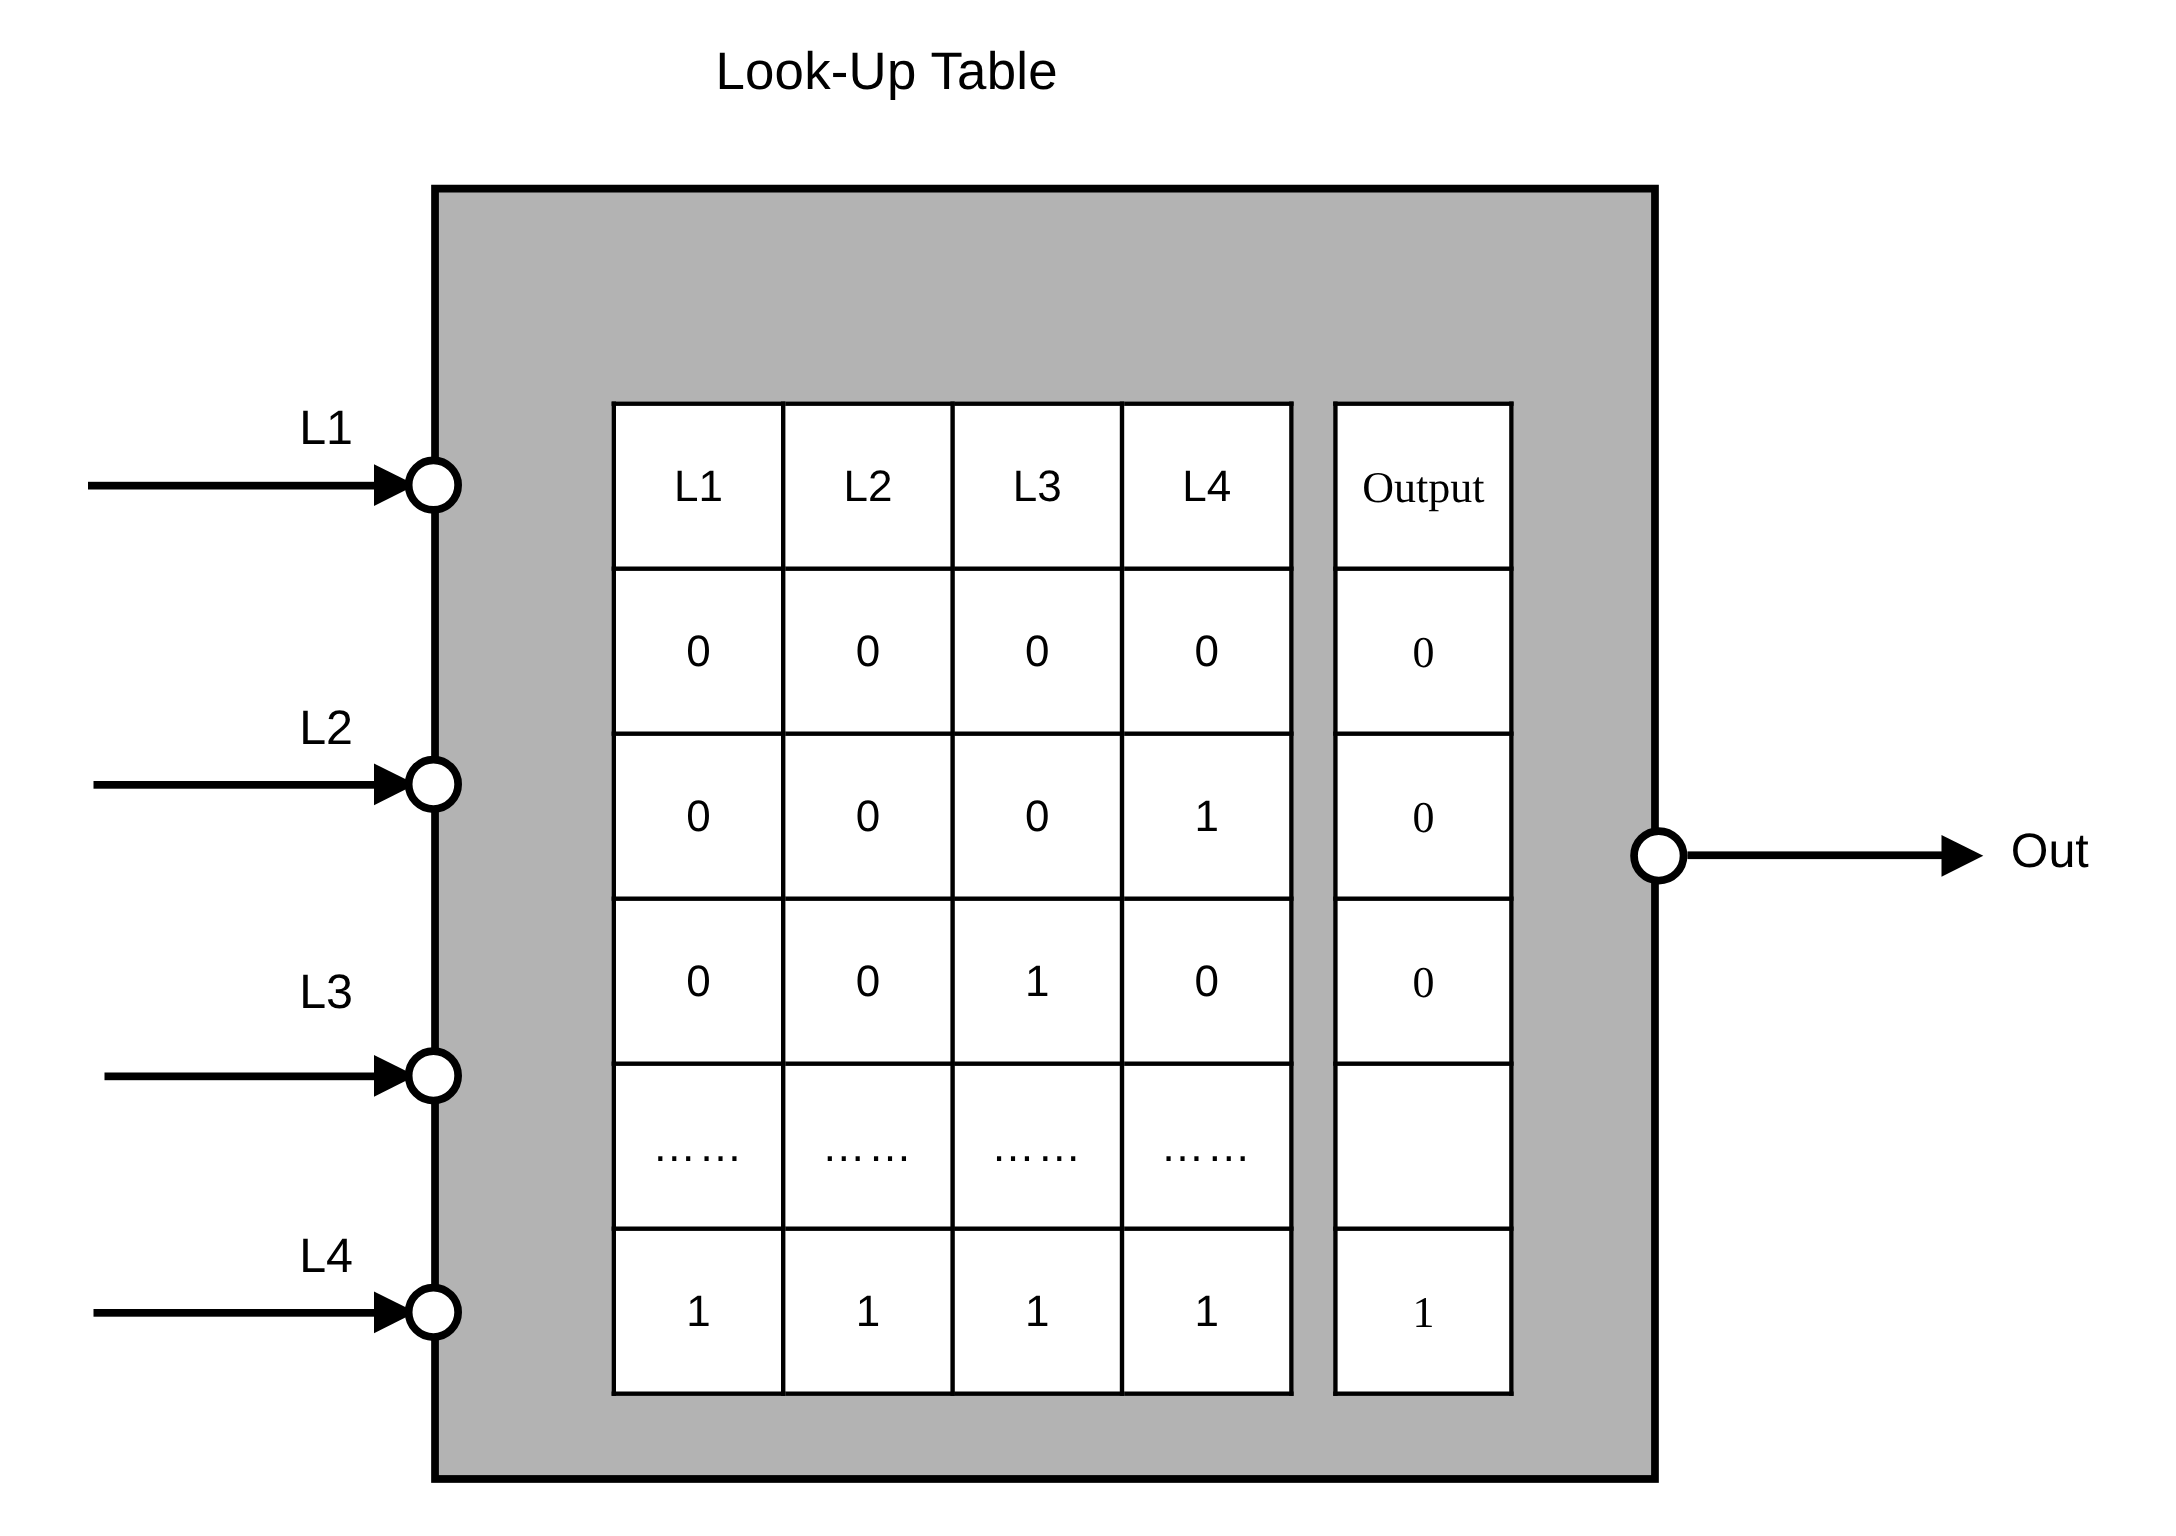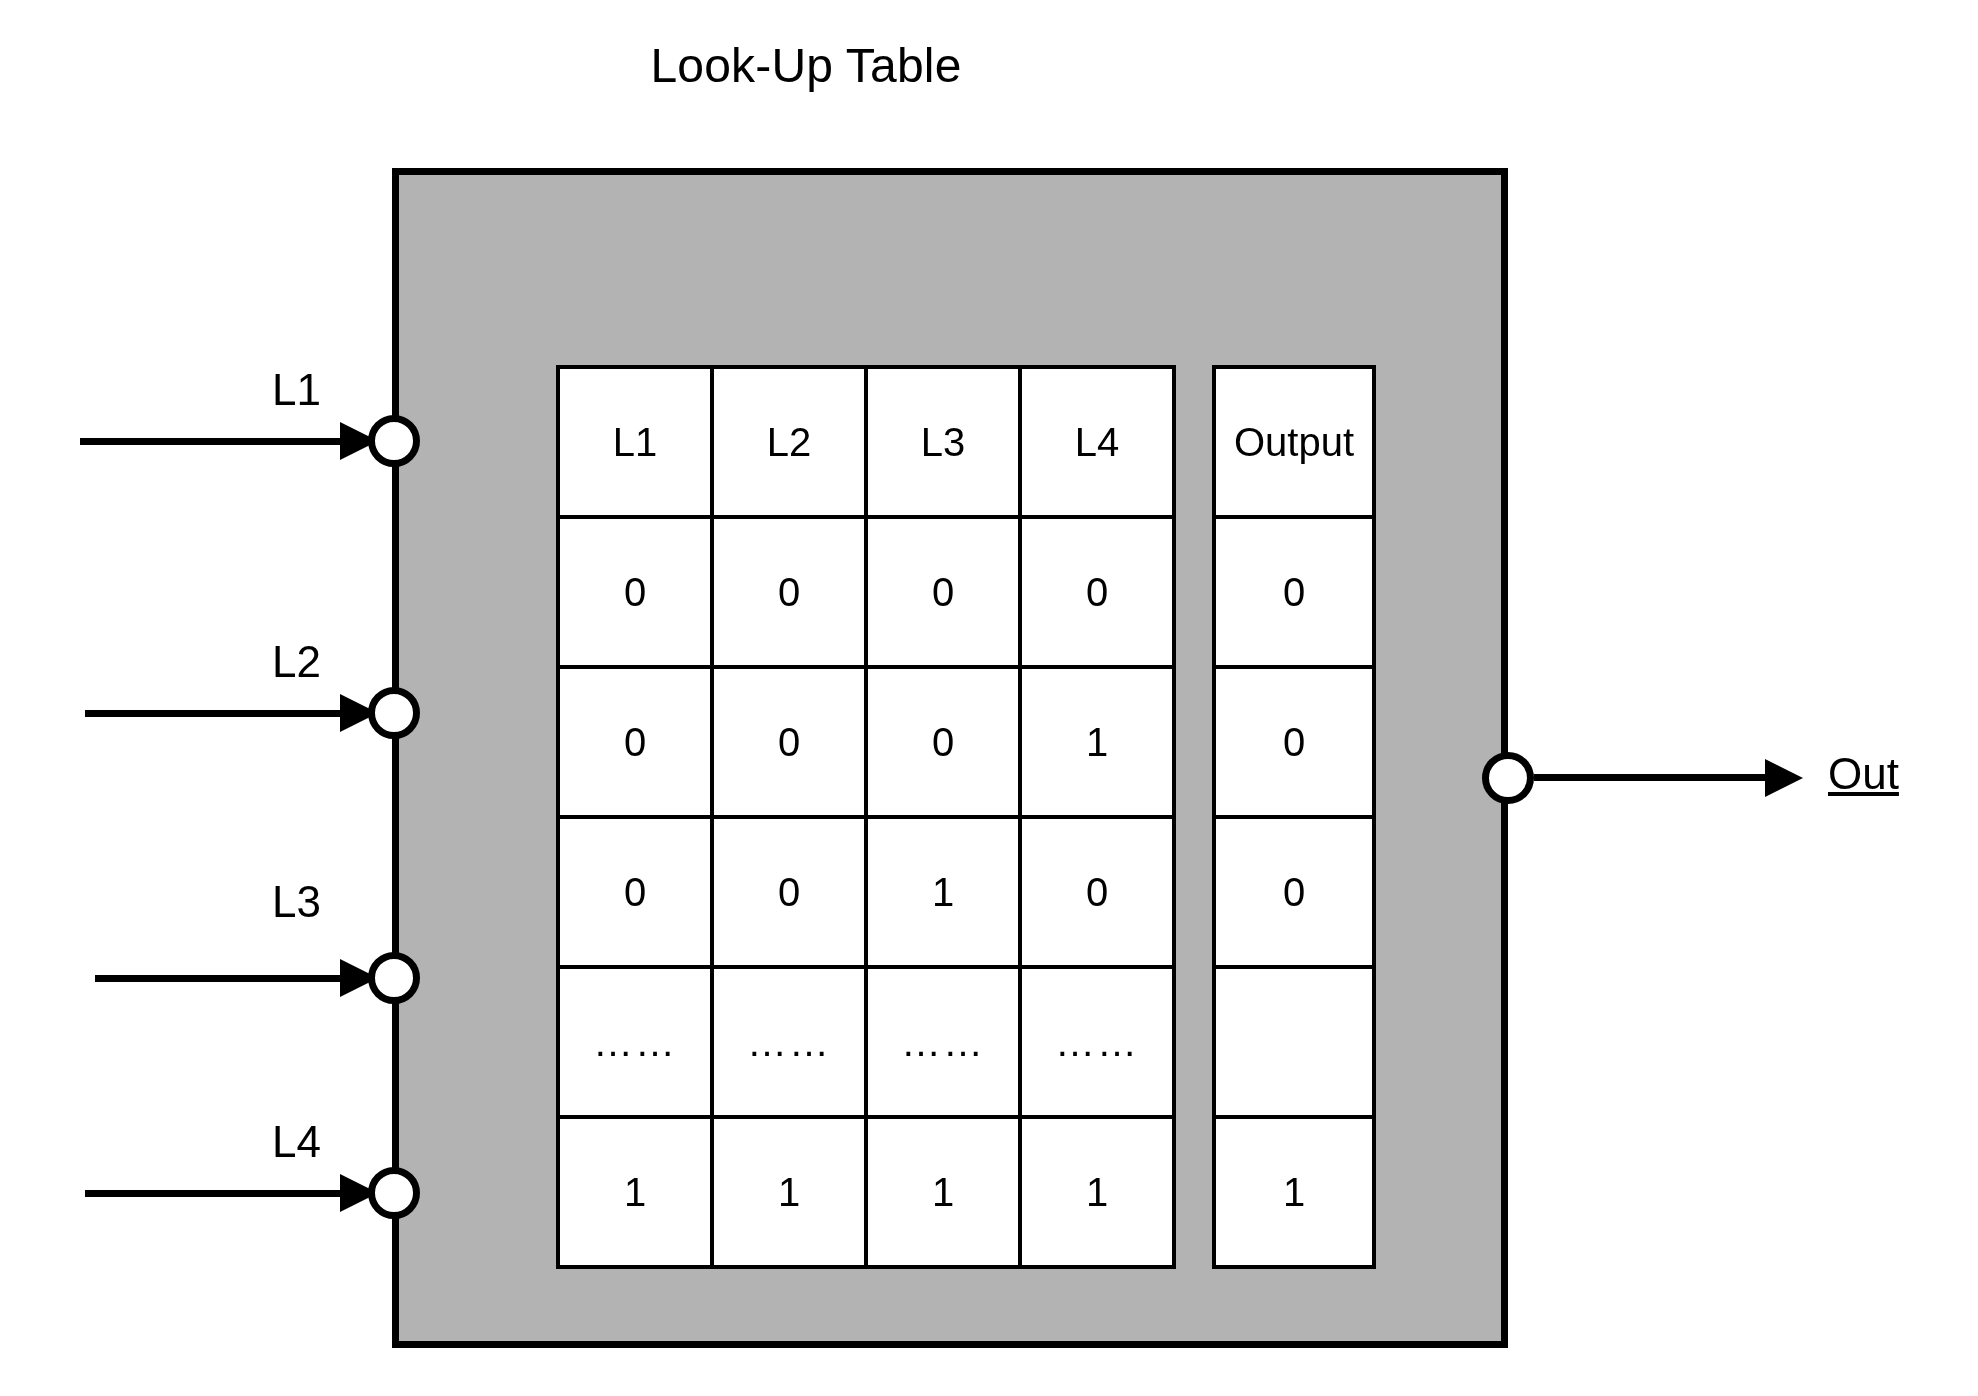--- a/index.html
+++ b/index.html
@@ -79,21 +79,21 @@
     border: 4px solid #000000;
     text-align: center;
     vertical-align: middle;
     font-size: 40px;
     color: #000000;
     background: #ffffff;
     padding: 0;
     white-space: pre;
   }
   .tt-inputs td { width: 150px; }
-  .tt-output td { width: 156px; }
+  .tt-output td { width: 156px; font-family: Liberation Serif, serif; }
   .tt-inputs tr, .tt-output tr { height: 150px; }
   .cell-ellipsis { font-size: 40px; letter-spacing: 2px; }
 
   
   .port {
     position: absolute;
     width: 52px;
     height: 52px;
     border: 7px solid #000000;
     border-radius: 50%;
@@ -217,15 +217,15 @@
   <div class="port-label" style="left:272px; top:880px;">L3</div>
 
   <div class="wire" style="left:85px; top:1190px; width:265px;"></div>
   <div class="arrowhead" style="left:340px; top:1174px;"></div>
   <div class="port" style="left:368px; top:1167px;"></div>
   <div class="port-label" style="left:272px; top:1120px;">L4</div>
 
   <div class="port" style="left:1482px; top:752px;"></div>
   <div class="wire" style="left:1534px; top:774px; width:240px;"></div>
   <div class="arrowhead" style="left:1765px; top:759px;"></div>
-  <div class="out-label" style="left:1828px; top:752px;text-decoration:underline;">Out</div>
+  <div class="out-label" style="left:1828px; top:752px;">Out</div>
 
 </div>
 
 </body></html>

